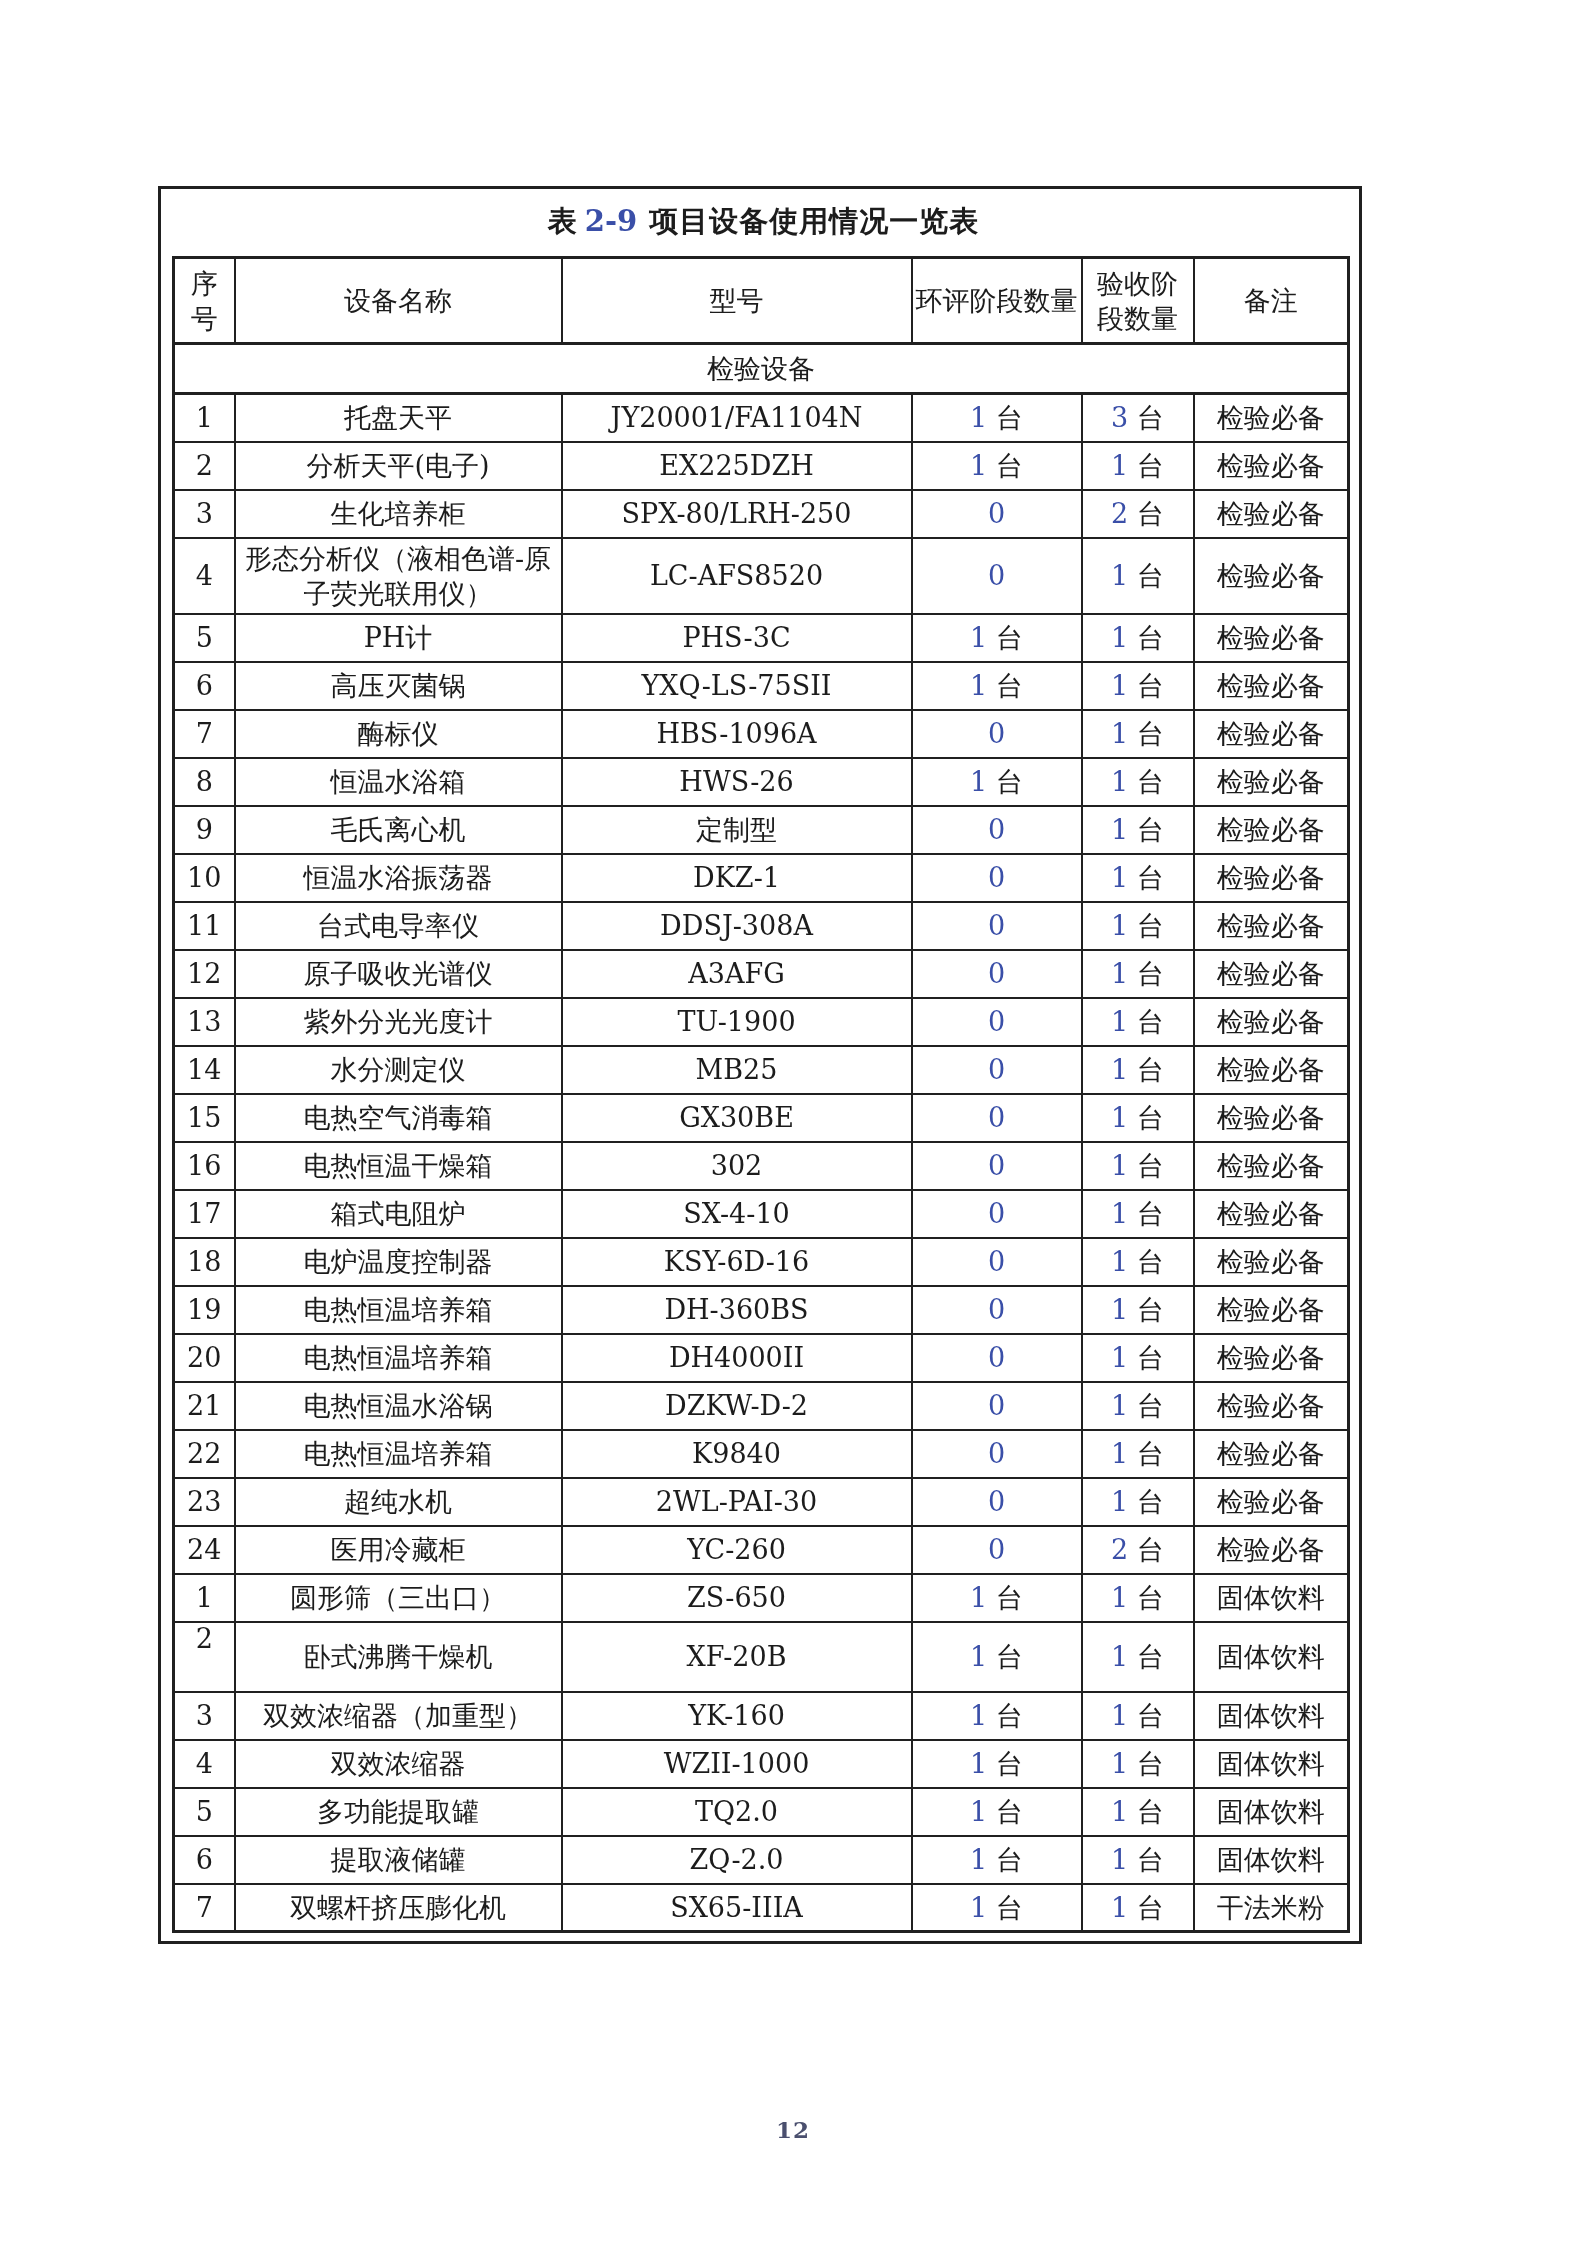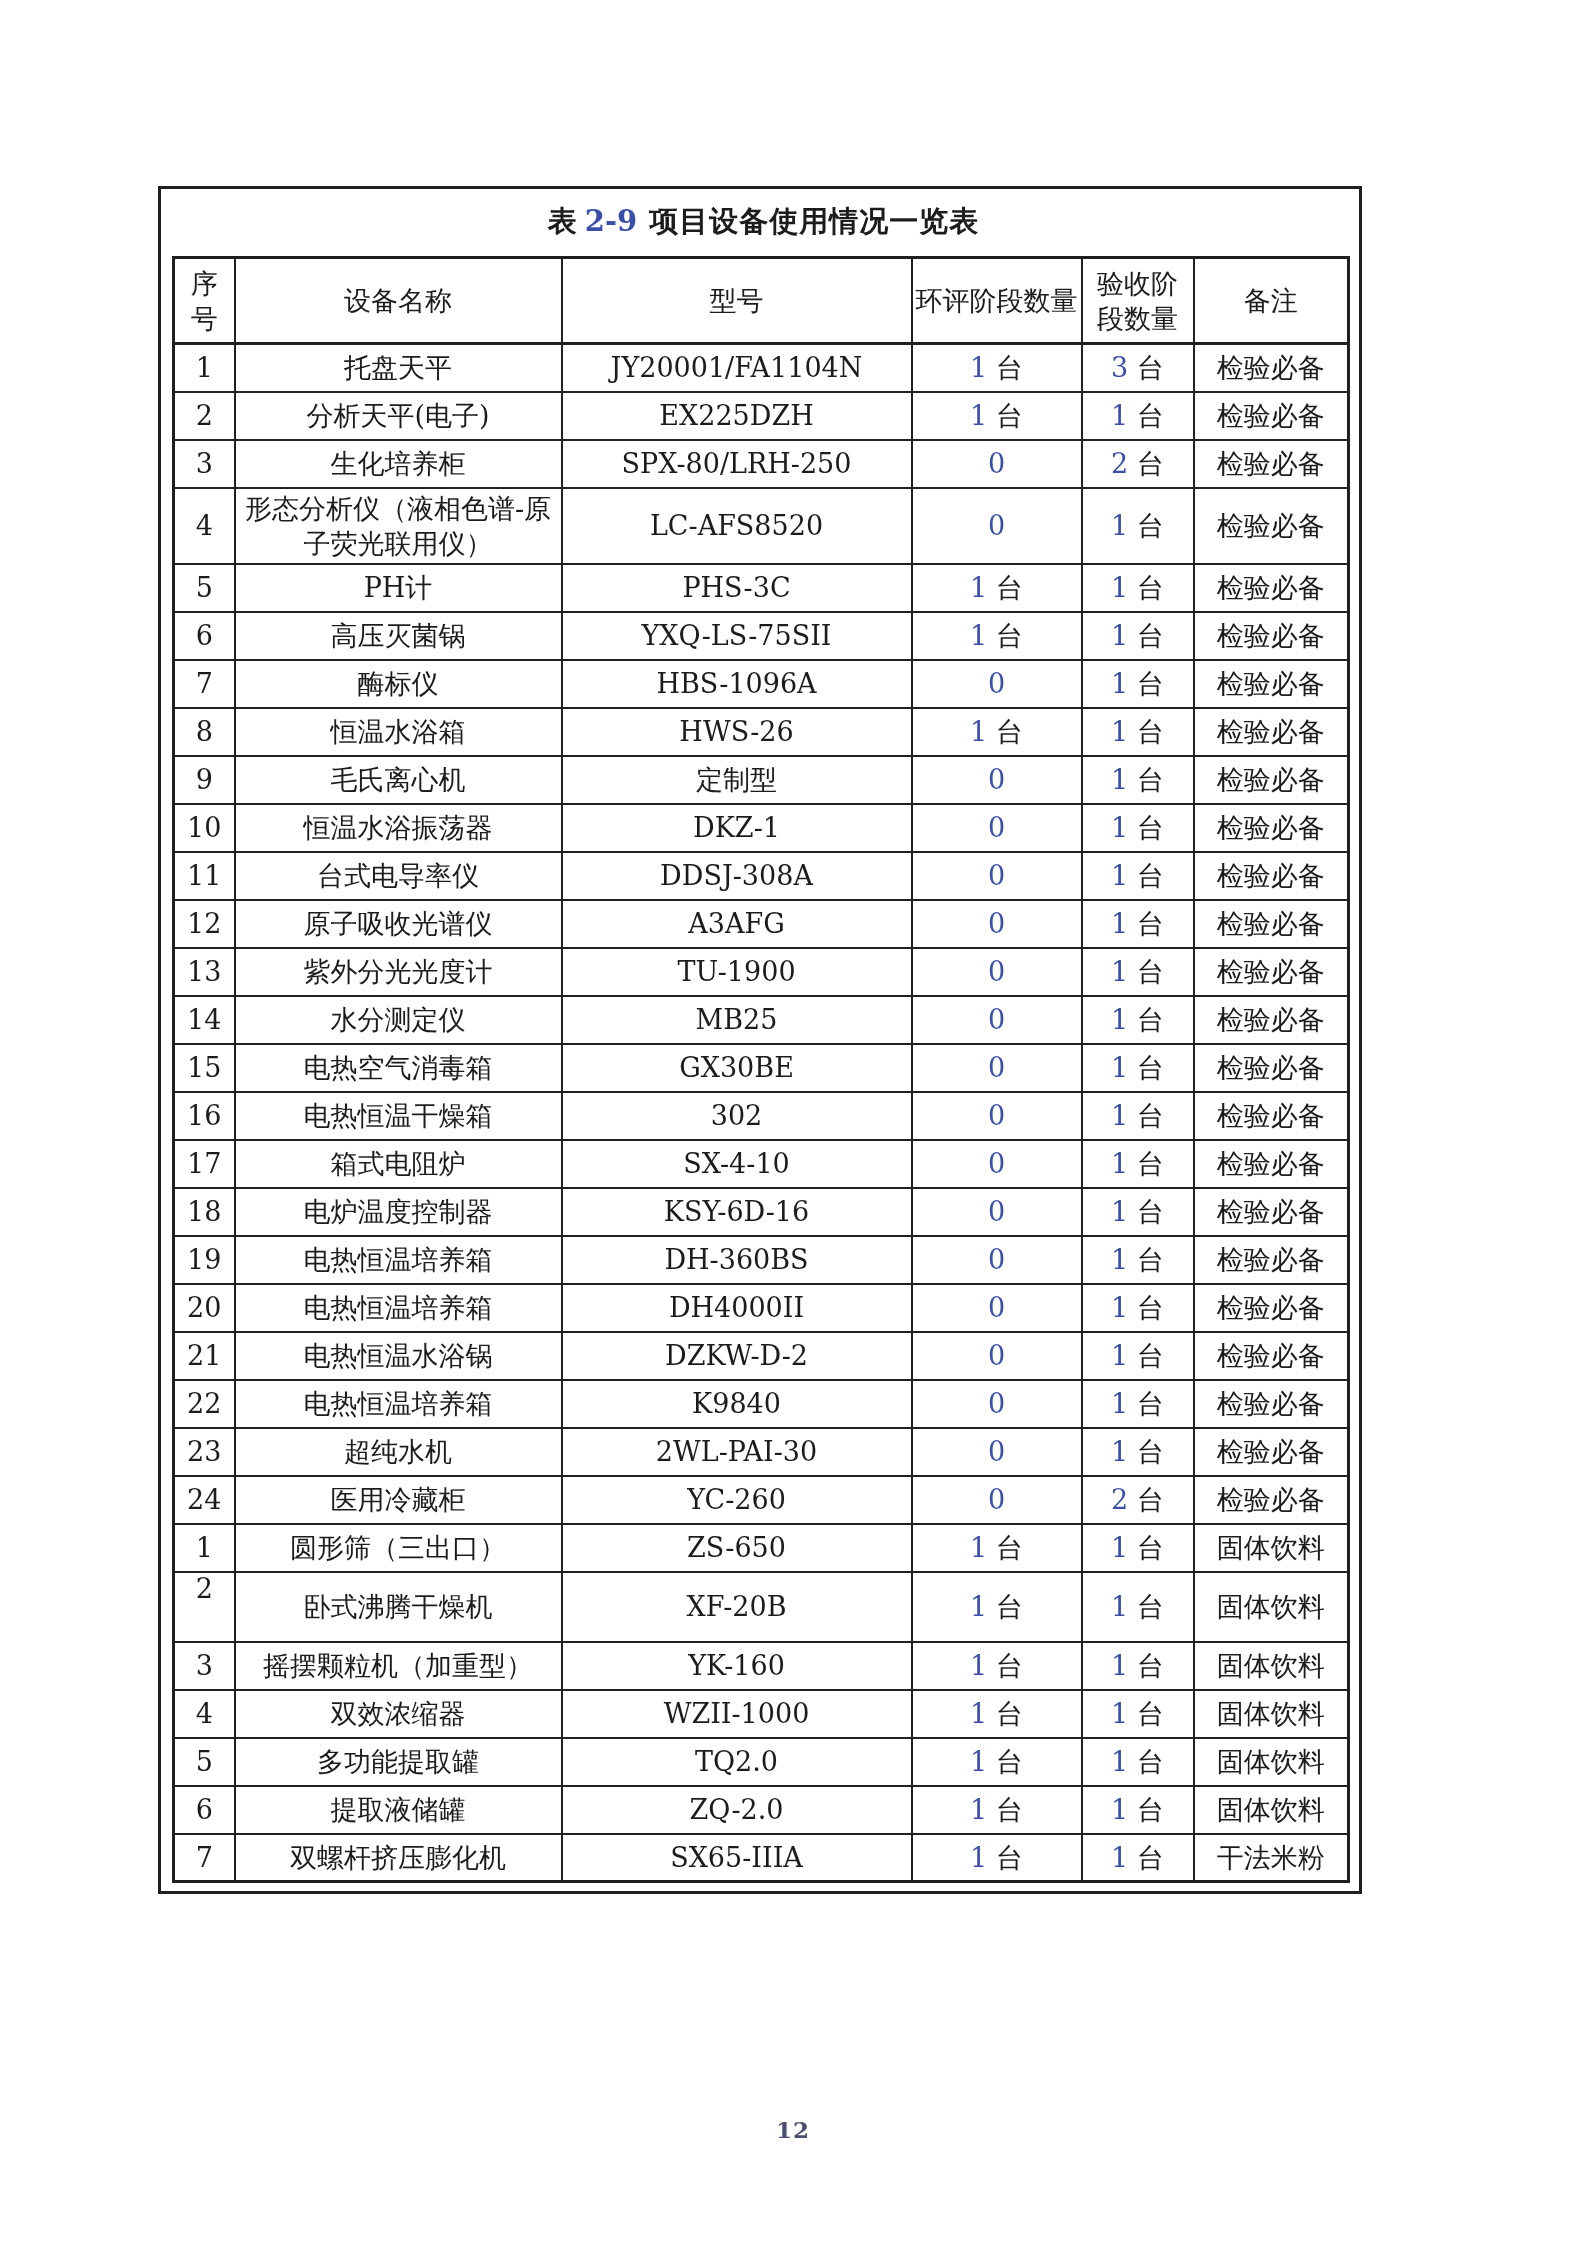--- a/index.html
+++ b/index.html
@@ -61,20 +61,23 @@
       <tr>
           <th>序号</th>
           <th>设备名称</th>
           <th>型号</th>
           <th>环评阶段数量</th>
           <th>验收阶段数量</th>
           <th>备注</th>
         </tr>
     </thead>
     <tbody>
+        <tr>
+          <td class="section-cell" colspan="6">检验设备</td>
+        </tr>
         <tr class="data-row">
           <td>1</td>
           <td>托盘天平</td>
           <td>JY20001/FA1104N</td>
           <td class="qty"><span class="num">1</span><span class="unit">台</span></td>
           <td class="qty"><span class="num">3</span><span class="unit">台</span></td>
           <td>检验必备</td>
         </tr>
         <tr class="data-row">
           <td>2</td>
@@ -271,21 +274,21 @@
         <tr class="data-row row-tall">
           <td class="valign-top">2</td>
           <td>卧式沸腾干燥机</td>
           <td>XF-20B</td>
           <td class="qty"><span class="num">1</span><span class="unit">台</span></td>
           <td class="qty"><span class="num">1</span><span class="unit">台</span></td>
           <td>固体饮料</td>
         </tr>
         <tr class="data-row">
           <td>3</td>
-          <td>摇摆颗粒机（加重型）</td>
+          <td>双效浓缩器（加重型）</td>
           <td>YK-160</td>
           <td class="qty"><span class="num">1</span><span class="unit">台</span></td>
           <td class="qty"><span class="num">1</span><span class="unit">台</span></td>
           <td>固体饮料</td>
         </tr>
         <tr class="data-row">
           <td>4</td>
           <td>双效浓缩器</td>
           <td>WZII-1000</td>
           <td class="qty"><span class="num">1</span><span class="unit">台</span></td>

